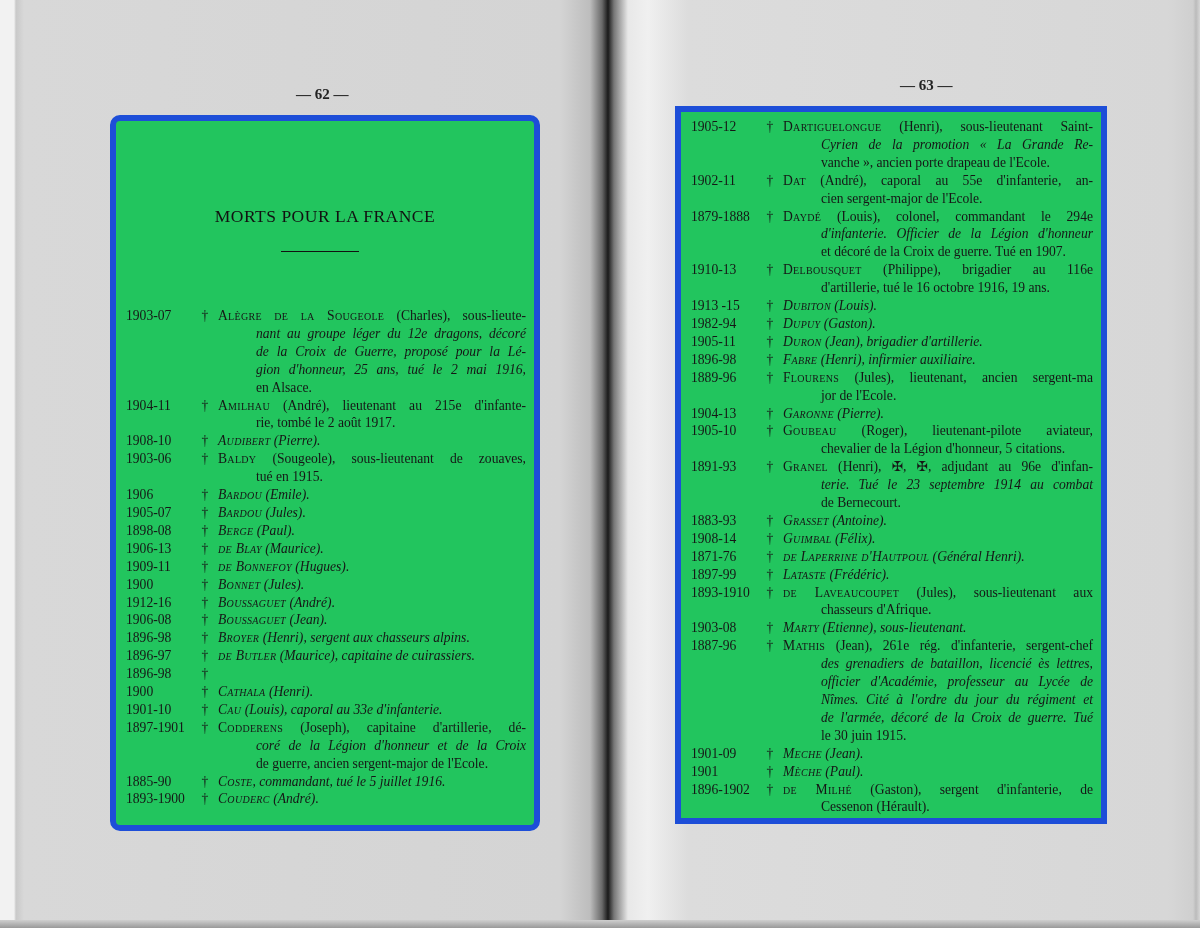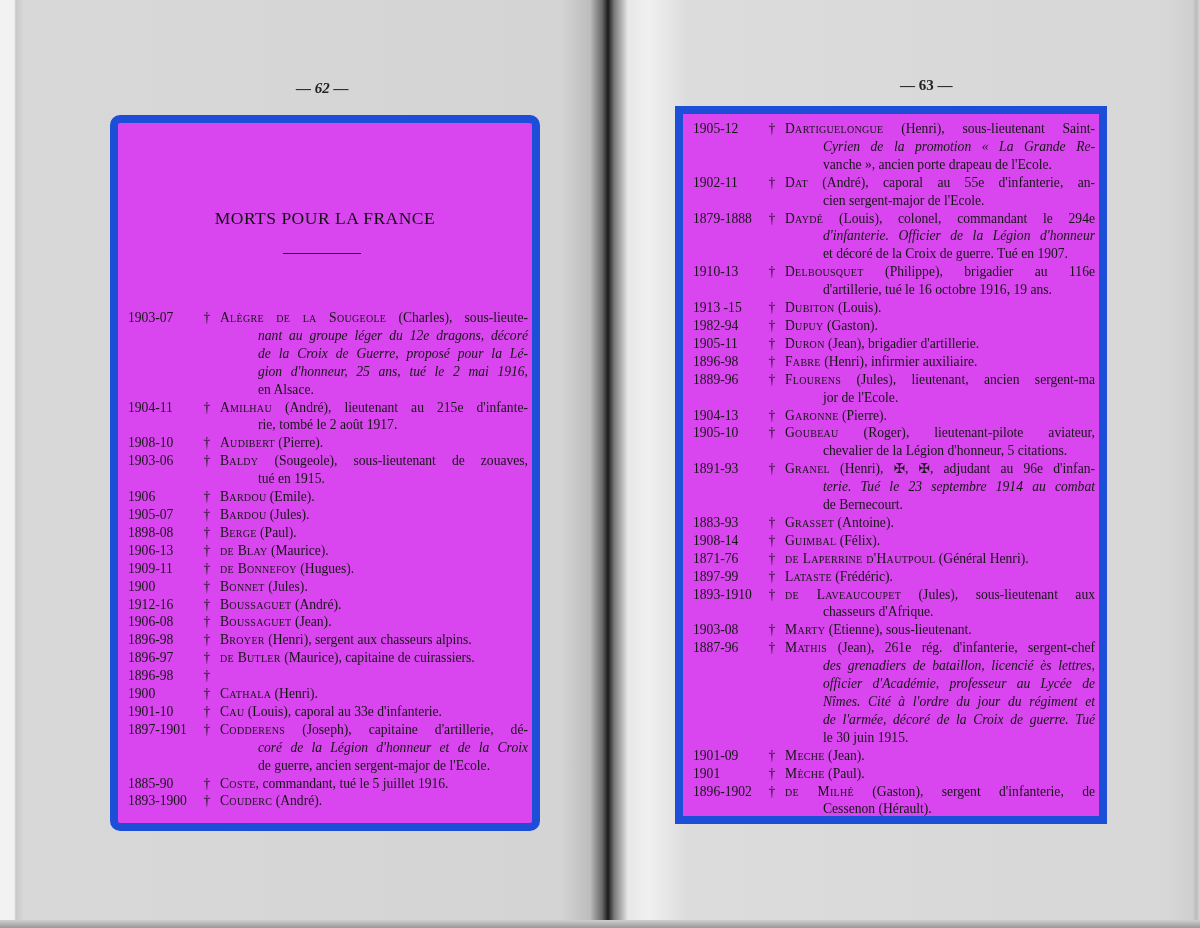--- a/index.html
+++ b/index.html
@@ -5,48 +5,48 @@
   html, body { margin:0; padding:0; }
   body { width:1200px; height:928px; position:relative; overflow:hidden; background:#cfcfcf;
          font-family:"DejaVu Serif", serif; color:#1a1a1a; }
   .page { position:absolute; top:0; height:928px; background:#d6d6d6; }
   .page.left { left:0; width:608px;
     background: linear-gradient(to right, #f2f2f2 0px, #f2f2f2 14px, #c9c9c9 16px, #d8d8d8 24px, #d4d4d4 560px, #bdbdbd 590px, #6a6a6a 602px, #1a1a1a 608px); }
   .page.right { left:608px; width:592px;
     background: linear-gradient(to right, #1a1a1a 0px, #777 6px, #e8e8e8 20px, #f0f0f0 40px, #dcdcdc 80px, #d7d7d7 560px, #cfcfcf 585px, #bbb 588px, #d6d6d6 592px); }
   .edge-bottom { position:absolute; left:0; right:0; bottom:0; height:8px; background:linear-gradient(#cfcfcf,#999); }
   .page-num { position:absolute; font-family:"Liberation Serif", serif; font-weight:bold; font-size:15px; color:#222; }
-  .frame { position:absolute; border:8px solid #1d4ed8; background:#d946ef; box-sizing:border-box; }
+  .frame { position:absolute; border:6px solid #1d4ed8; background:#22c55e; box-sizing:border-box; }
   .frame.left { left:110px; top:115px; width:430px; height:716px;border-radius:10px; }
   .frame.right { left:675px; top:106px; width:432px; height:718px; }
   .title { position:absolute; left:0; right:0; top:85px; text-align:center;
            font-family:"Liberation Serif", serif; font-size:17.5px; letter-spacing:0.5px; color:#111; }
   .rule { position:absolute; top:130px; left:165px; width:78px; height:1px; background:#111; }
   .entries { position:absolute; font-family:"Liberation Serif", serif; font-size:13.6px; line-height:17.9px; color:#161616; }
   .frame.left .entries { left:10px; top:186px; width:400px; }
   .frame.right .entries { left:10px; top:6px; width:402px; }
   .entry { display:flex; }
   .years { flex:0 0 auto; width:72px; white-space:nowrap; }
   .frame.right .years { width:72px; }
   .cross { flex:0 0 auto; width:14px; text-align:center; }
   .text { flex:1 1 auto; padding-left:6px; text-align:justify; }
   .text .name { font-variant:small-caps; letter-spacing:0.3px; }
   .text .cont { display:block; padding-left:38px; text-align:justify; text-align-last:left; }
   .line-first { display:block; text-align:justify; text-align-last:justify; }
-  .line-first.last { text-align-last:left; }
+  .line-first.last { text-align-last:left;font-style:italic; }
   .cont.mid { text-align-last:justify;font-style:italic; }
 </style>
 </head>
 <body>
 
 <div class="page left"></div>
 <div class="page right"></div>
 <div class="edge-bottom"></div>
 
-<div class="page-num" style="left:296px; top:80px;font-style:italic;">— 62 —</div>
+<div class="page-num" style="left:296px; top:86px;">— 62 —</div>
 <div class="page-num" style="left:860px; top:77px;margin-left:40px;">— 63 —</div>
 
 <div class="frame left">
   <div class="title">MORTS POUR LA FRANCE</div>
   <div class="rule"></div>
   <div class="entries" id="entries-left">
       <div class="entry">
         <span class="years">1903-07</span>
         <span class="cross">†</span>
         <span class="text">

